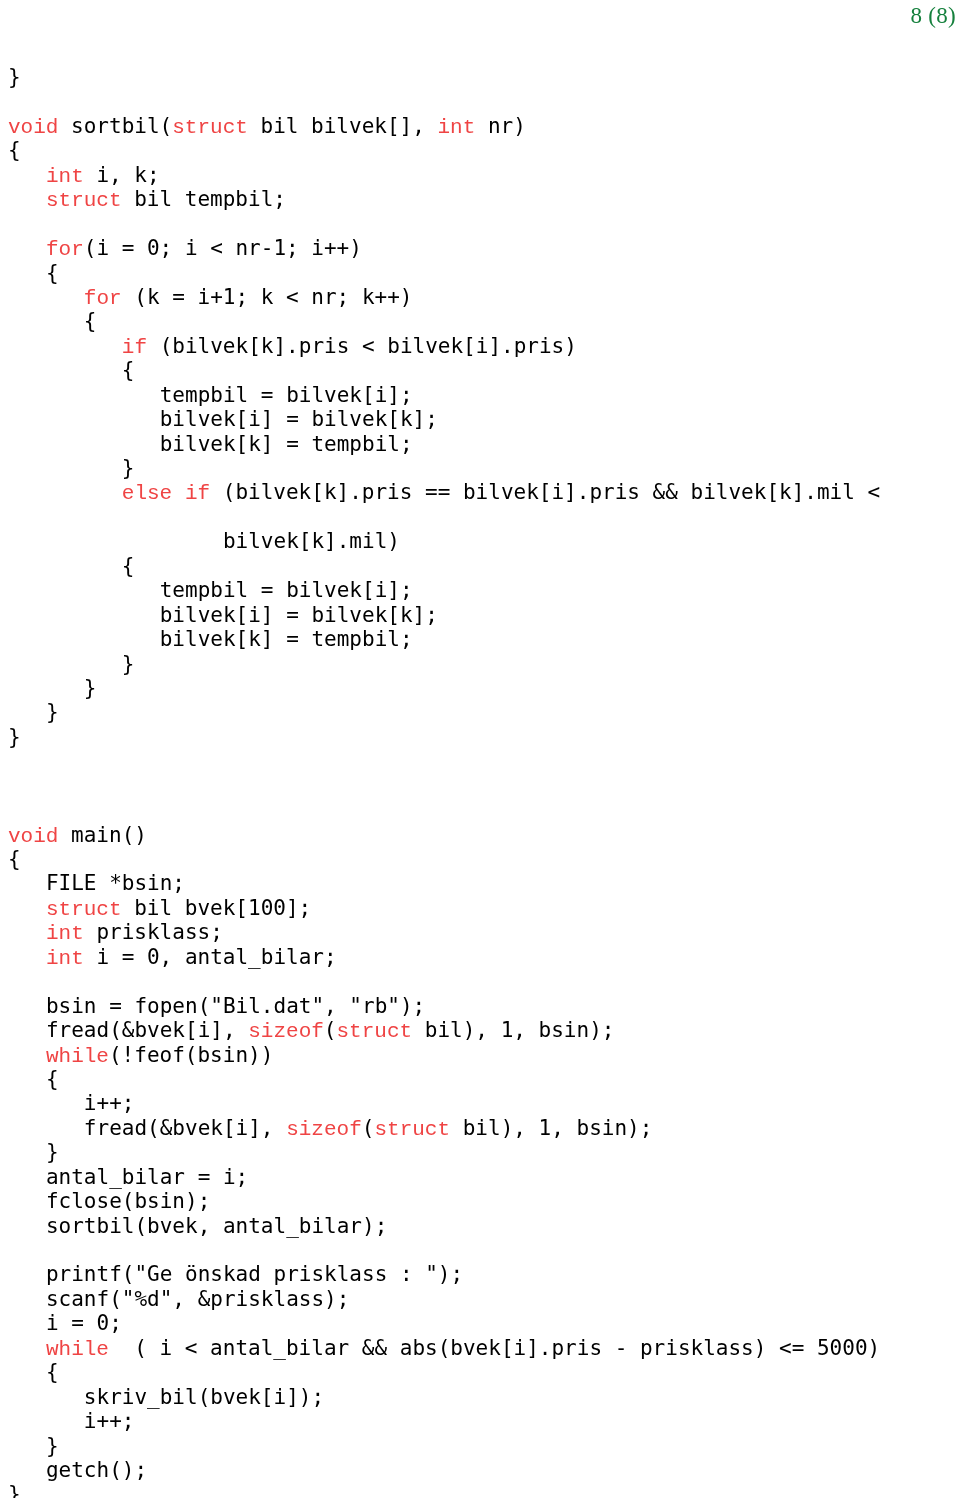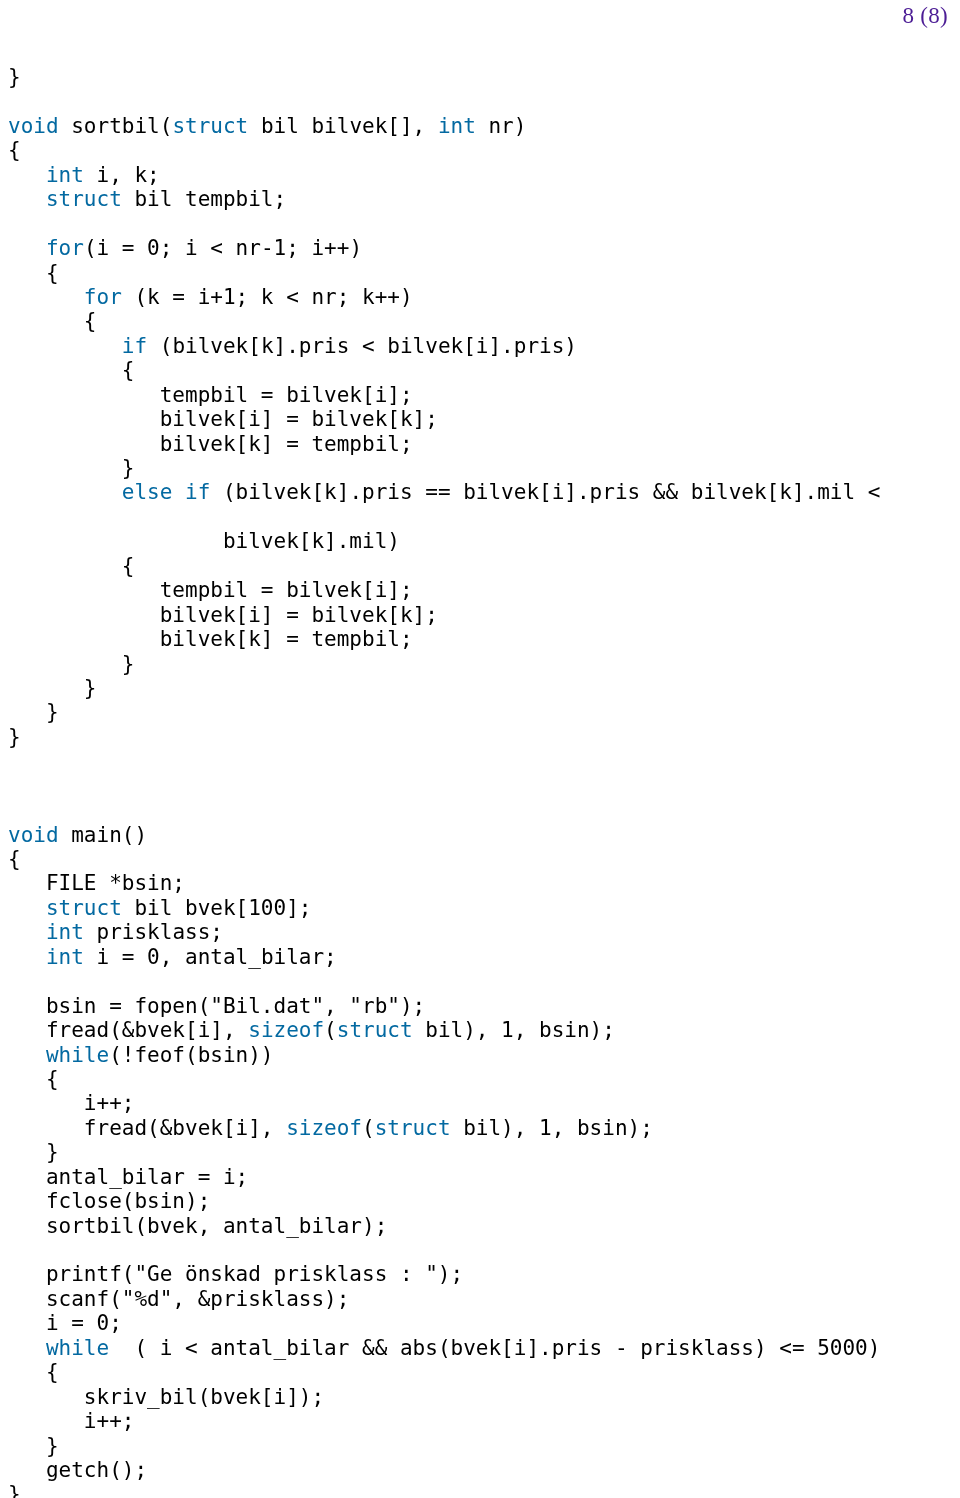--- a/index.html
+++ b/index.html
@@ -18,26 +18,26 @@
   
   #page-header {
     position: absolute;
     top: 0;
     left: 0;
     width: 960px;
     height: 40px;
   }
   #page-number {
     position: absolute;
-    right: 12px;
+    right: 4px;
     top: 2px;
     font-family: "Liberation Serif", "DejaVu Serif", serif;
     font-size: 23px;
     line-height: 28px;
-    color: #4c1d95;
+    color: #15803d;
     letter-spacing: 0.3px;
     white-space: pre;
   }
 
   
   #code-listing {
     position: absolute;
     left: 8px;
     top: 52px;
     width: 952px;
@@ -48,21 +48,22 @@
     line-height: 24.45px;
     font-size: 21px;
     color: #000000;
     white-space: pre;
     letter-spacing: 0px;
   }
   .code-line.blank {
     
   }
   .tok-kw {
-    color: #0369a1;
+    color: #ef4444;
+    font-family: Liberation Mono, monospace;
   }
   .tok-plain {
     color: #000000;
   }
 </style>
 </head>
 <body>
 
 <div id="page-header">
   <div id="page-number">8 (8)</div>

